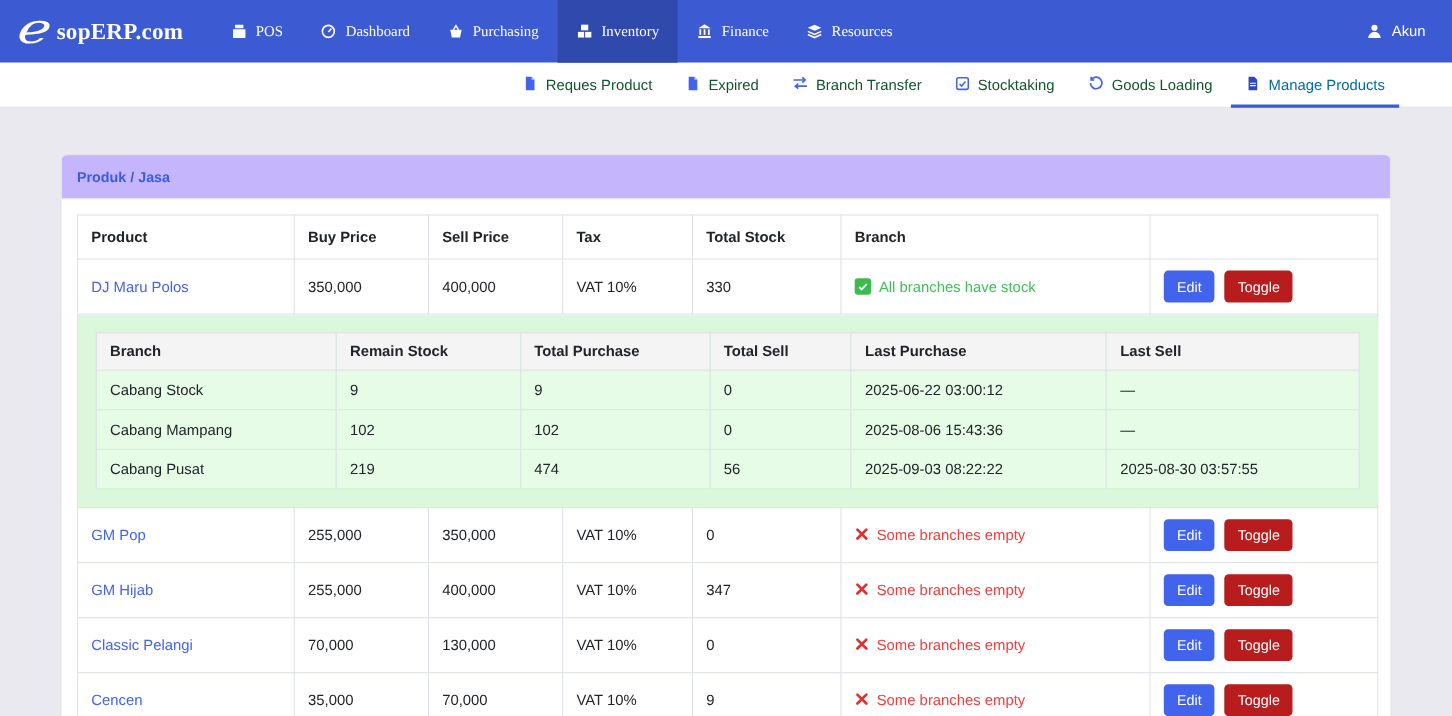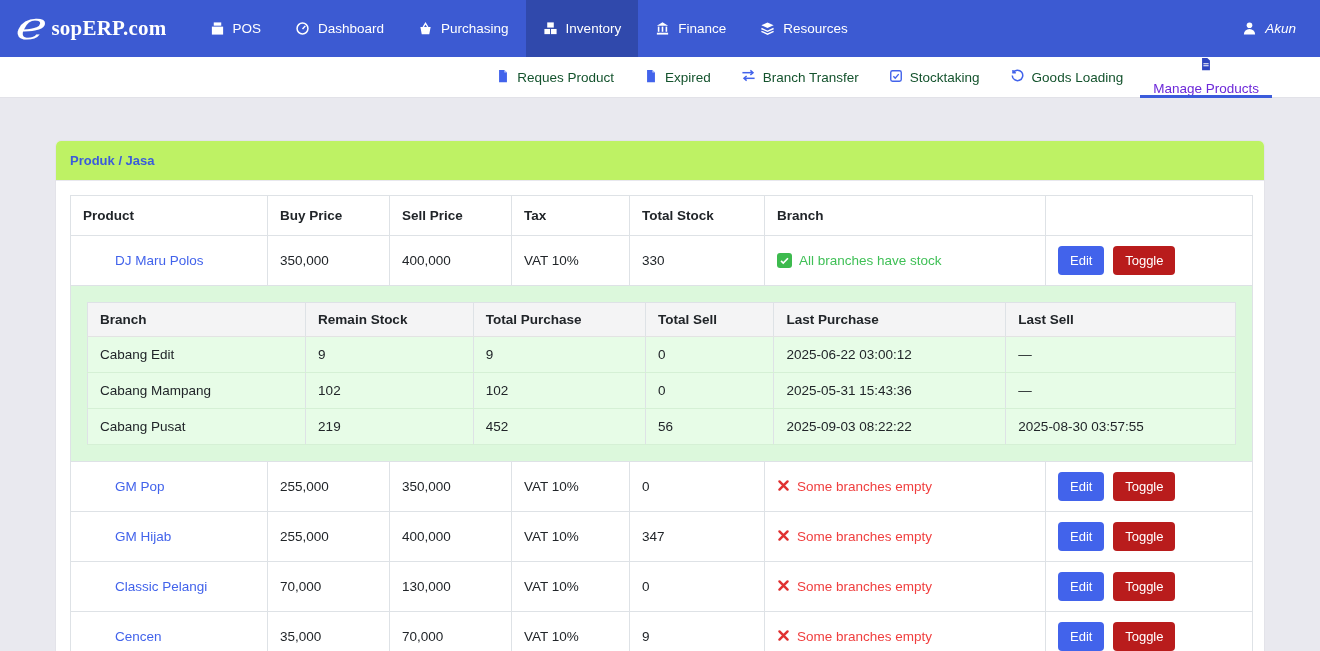--- a/index.html
+++ b/index.html
@@ -16,65 +16,65 @@
     height: 57px; background: #3c5ad2; color: #fff;
     display: flex; align-items: stretch; padding: 0 24px 0 20px;
   }
   .brand { display: flex; align-items: center; gap: 9px; margin-right: 26px; cursor: pointer; }
   .brand-logo {
     font-family: "DejaVu Serif", serif; font-style: italic;
     font-size: 38px; line-height: 1; transform: skewX(-10deg) scaleX(1.35);
     padding-bottom: 6px;
   }
   .brand-name { font-family: "Liberation Serif", serif; font-weight: 700; font-size: 21px; letter-spacing: .2px; }
-  .nav-items { display: flex; align-items: stretch; }
+  .nav-items { display: flex; align-items: stretch; font-family: Liberation Serif, serif; }
   .nav-item {
     display: flex; align-items: center; gap: 8px; padding: 0 17px;
     font-size: 13.5px; cursor: pointer; white-space: nowrap;
   }
   .nav-item.active { background: #3049ac; }
   .nav-item svg, .account svg { display: block; }
   .nav-spacer { flex: 1; }
-  .account { display: flex; align-items: center; gap: 8px; font-size: 13.5px; cursor: pointer; font-style: italic; }
+  .account { display: flex; align-items: center; gap: 8px; font-size: 13.5px; cursor: pointer; }
 
   
   .subnav {
     background: #fff; height: 41px;
     display: flex; justify-content: flex-end; align-items: stretch;
     padding-right: 46px; border-bottom: 1px solid #e2e2e8;
   }
   .subnav-item {
     display: flex; align-items: center; gap: 7px; padding: 0 15px;
     color: #14532d; font-size: 13.5px; cursor: pointer; position: relative; white-space: nowrap;
   }
-  .subnav-item.active { color: #6d28d9; flex-direction: column; }
+  .subnav-item.active { color: #0369a1; }
   .subnav-item.active::after {
     content: ""; position: absolute; left: 2px; right: 2px; bottom: -1px;
     height: 3px; background: #3b5bdb;
   }
 
   
   .card {
     margin: 42px 55px 0 55px; background: #fff;
     border: 1px solid #e3e3e9; border-radius: 6px; overflow: hidden;
   }
   .card-header {
-    background: #bef264; border-bottom: 1px solid #e8e8ee;
+    background: #c4b5fd; border-bottom: 1px solid #e8e8ee;
     padding: 12px 14px; font-size: 13px; font-weight: 700; color: #3b5bdb;
   }
   .card-body { padding: 14px; }
 
   
   table.products { width: 1182px; border-collapse: collapse; table-layout: fixed; font-size: 13.5px; }
   .products th, .products td {
     border: 1px solid #dee2e6; text-align: left; vertical-align: middle;
     padding: 10px 12px; overflow: hidden;
   }
   .products th { font-weight: 700; padding: 12px 12px; color: #212529; margin-left: 13px; }
-  .product-link { color: #4263eb; text-decoration: none; cursor: pointer; margin-left: 32px; }
+  .product-link { color: #4263eb; text-decoration: none; cursor: pointer; }
   .status { display: inline-flex; align-items: center; gap: 7px; }
   .status-ok { color: #40c057; }
   .status-empty { color: #f03e3e; }
   .ok-badge {
     width: 15px; height: 15px; border-radius: 3px; background: #3dba4e;
     display: inline-flex; align-items: center; justify-content: center; flex: 0 0 auto;
   }
   .btn {
     display: inline-block; border: none; border-radius: 4px;
     padding: 7px 12px; font-size: 13px; color: #fff; cursor: pointer;
@@ -303,39 +303,39 @@
                   <th>Branch</th>
                   <th>Remain Stock</th>
                   <th>Total Purchase</th>
                   <th>Total Sell</th>
                   <th>Last Purchase</th>
                   <th>Last Sell</th>
                 </tr>
               </thead>
               <tbody>
                 <tr>
-                  <td>Cabang Edit</td>
+                  <td>Cabang Stock</td>
                   <td>9</td>
                   <td>9</td>
                   <td>0</td>
                   <td>2025-06-22 03:00:12</td>
                   <td>—</td>
                 </tr>
                 <tr>
                   <td>Cabang Mampang</td>
                   <td>102</td>
                   <td>102</td>
                   <td>0</td>
-                  <td>2025-05-31 15:43:36</td>
+                  <td>2025-08-06 15:43:36</td>
                   <td>—</td>
                 </tr>
                 <tr>
                   <td>Cabang Pusat</td>
                   <td>219</td>
-                  <td>452</td>
+                  <td>474</td>
                   <td>56</td>
                   <td>2025-09-03 08:22:22</td>
                   <td>2025-08-30 03:57:55</td>
                 </tr>
               </tbody>
             </table>
           </td>
         </tr>
 
         <tr>

